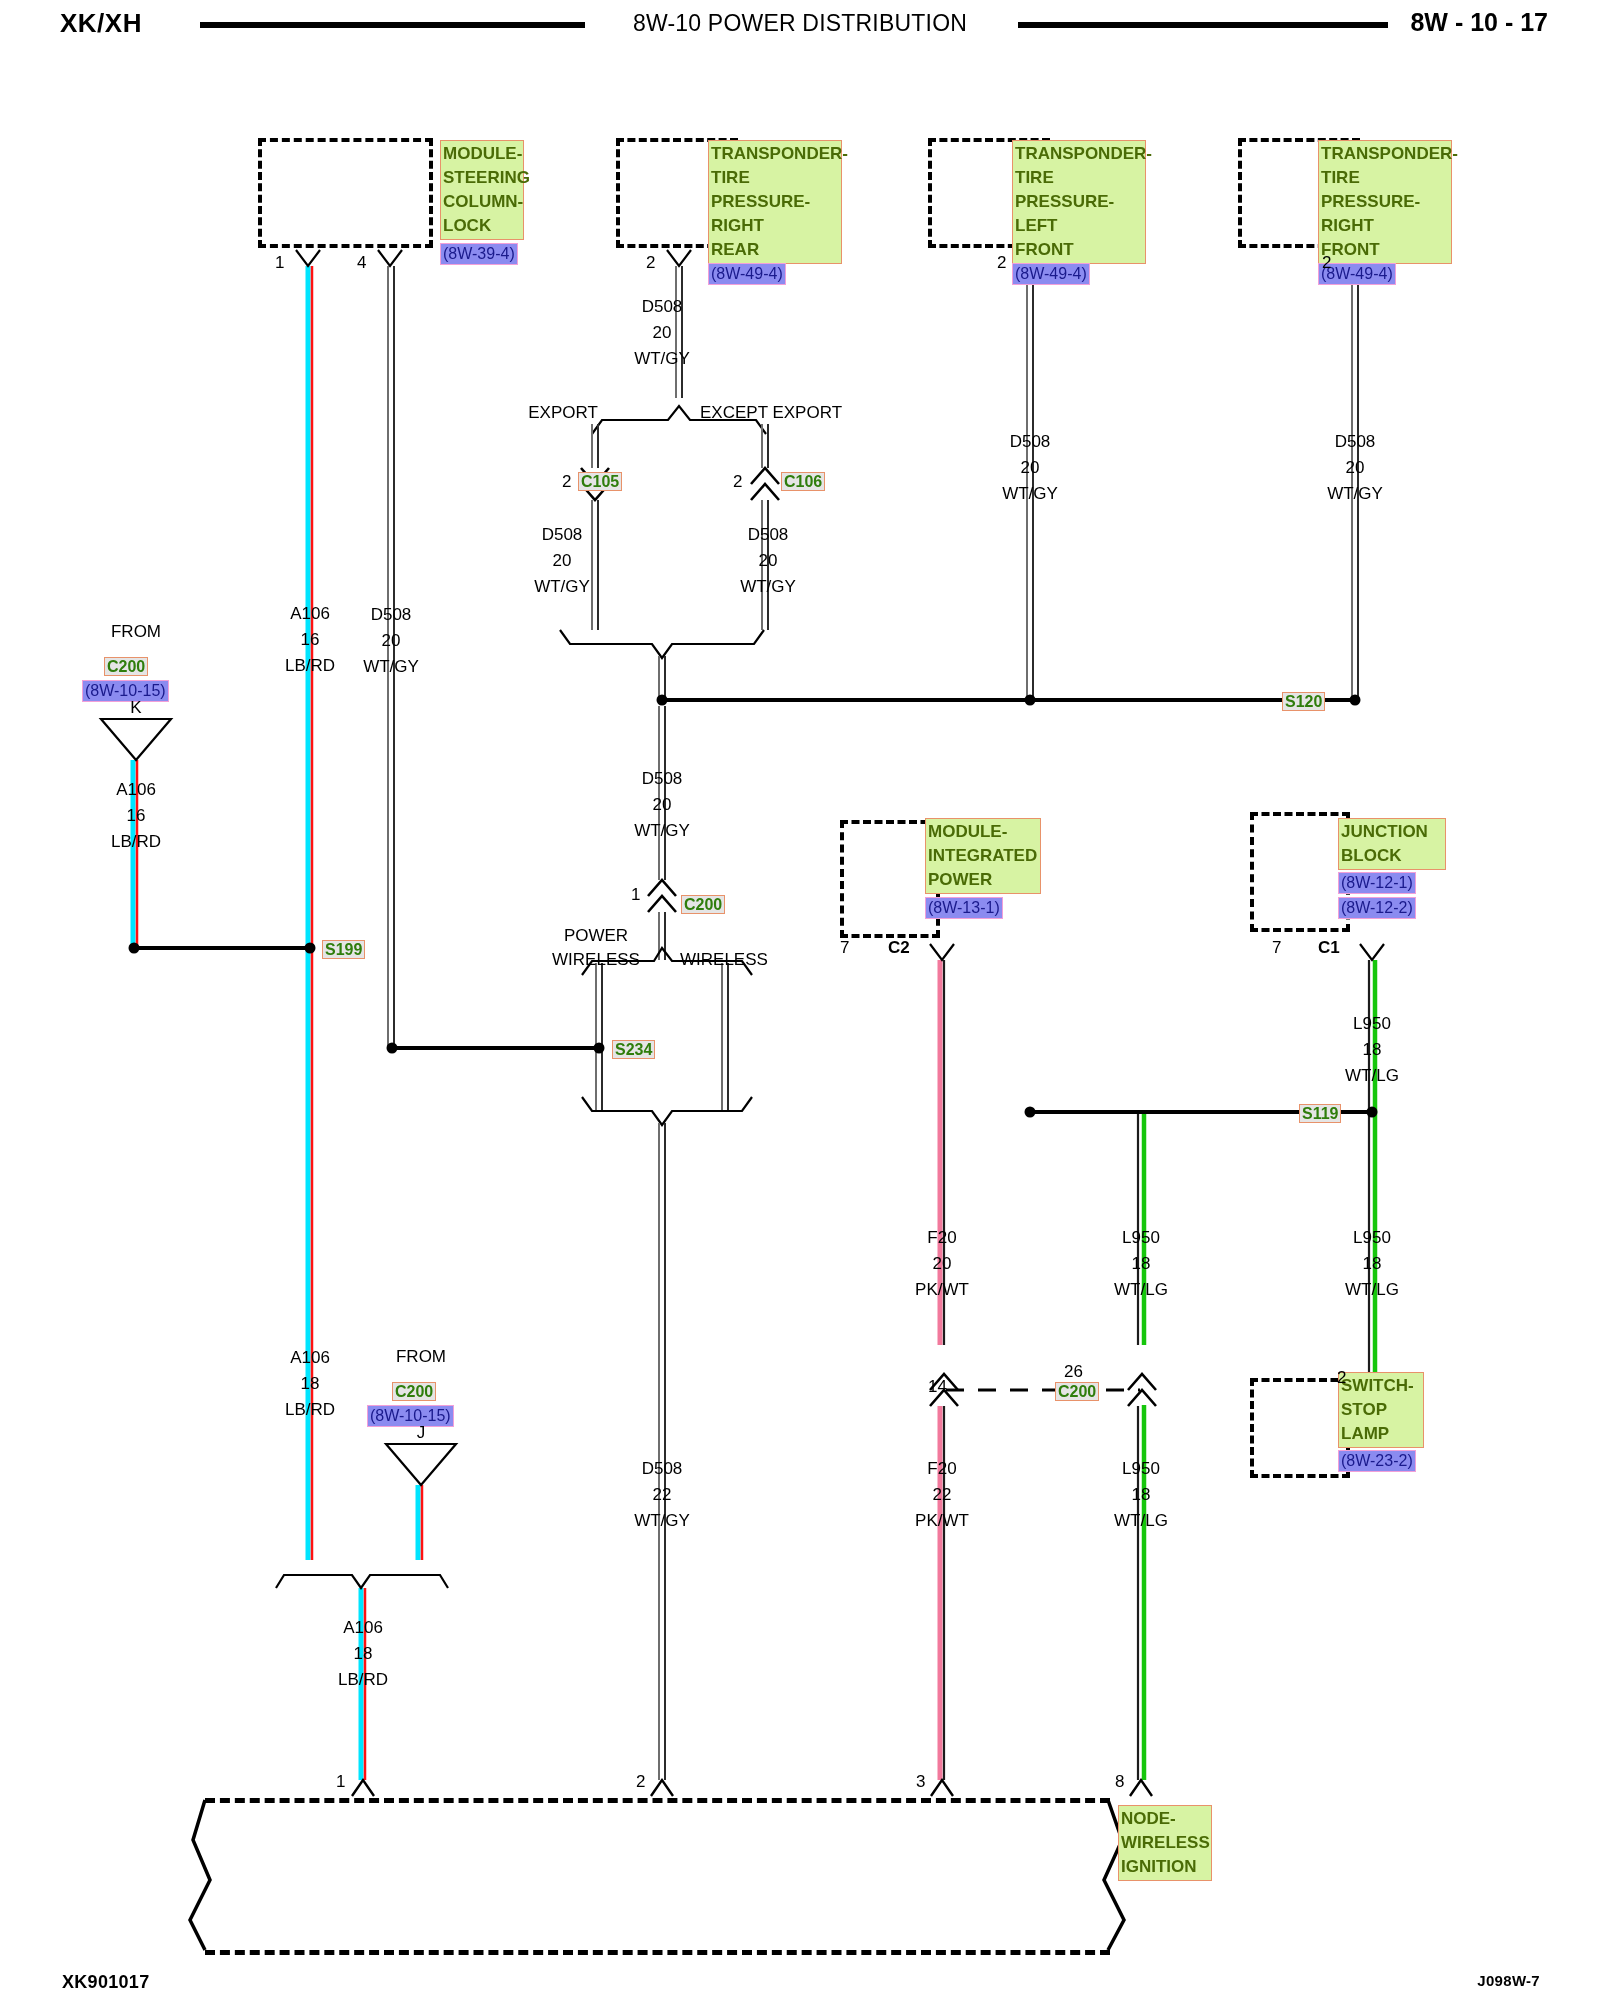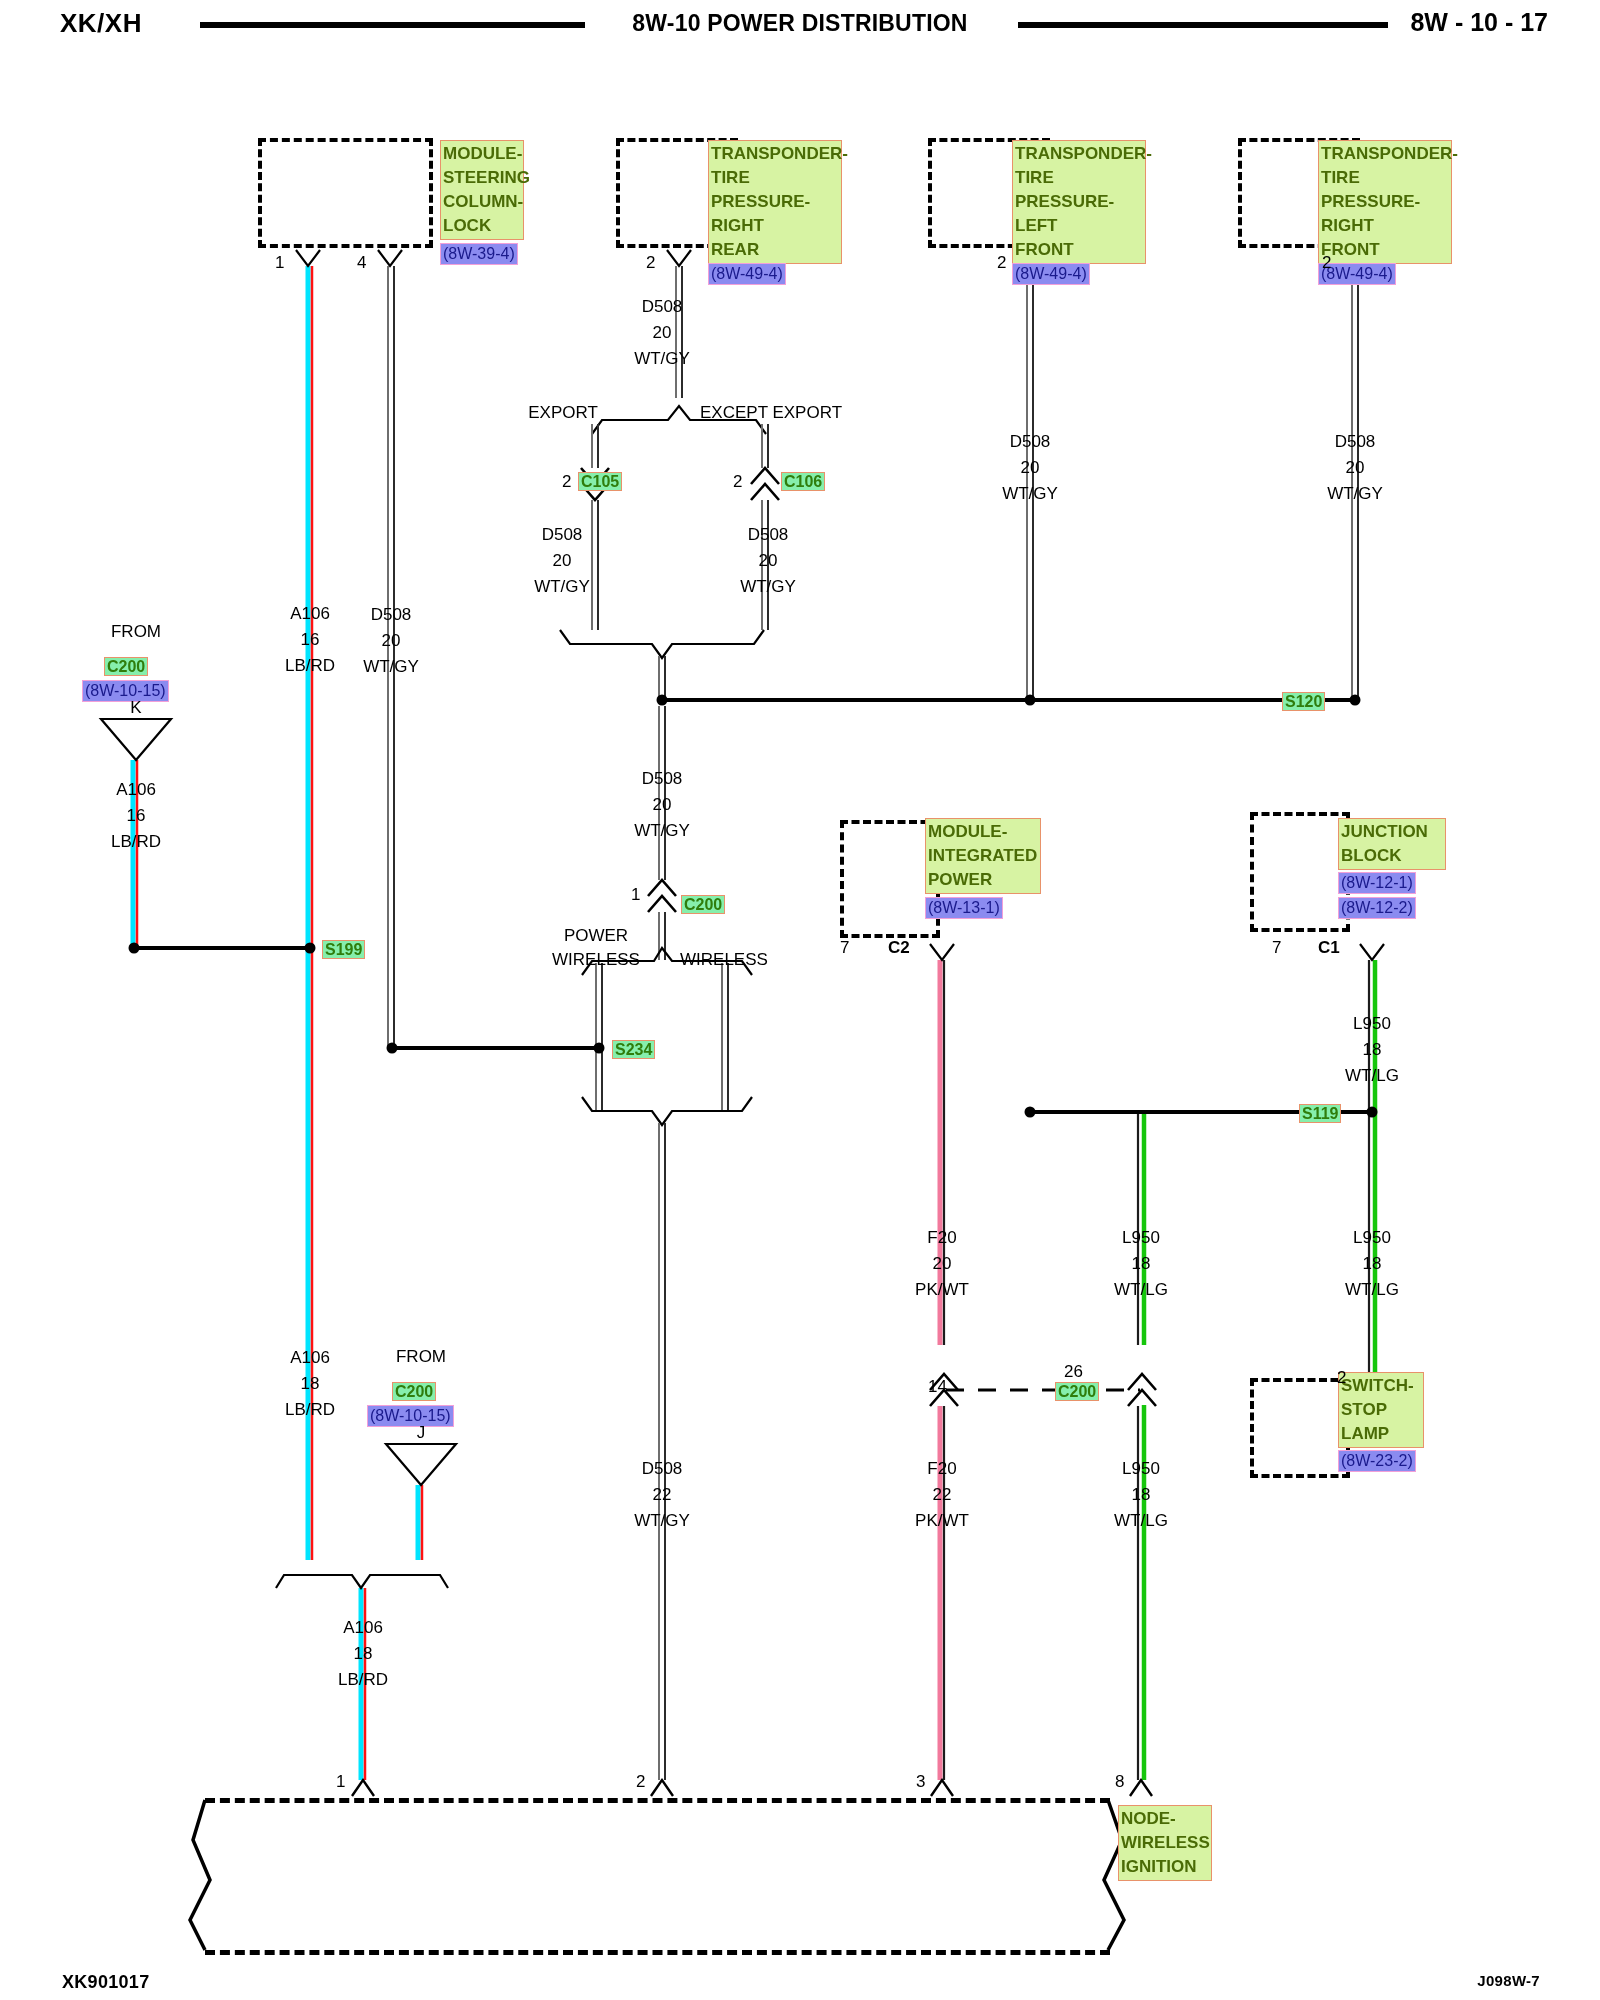--- a/index.html
+++ b/index.html
@@ -6,21 +6,21 @@
   body{
     font-family:"Liberation Sans", sans-serif;
     width:1600px;height:2000px;position:relative;overflow:hidden;
     color:#000;
   }
   .page{position:absolute;left:0;top:0;width:1600px;height:1836px;}
 
   
   .hdr{position:absolute;left:0;top:0;width:1600px;height:54px;}
   .hdr-left{position:absolute;left:60px;top:8px;font-size:26px;font-weight:bold;letter-spacing:.5px;}
-  .hdr-title{position:absolute;left:0;top:10px;width:1600px;text-align:center;font-size:23px;font-weight:bold;letter-spacing:.2px;}
+  .hdr-title{position:absolute;left:0;top:10px;width:1600px;text-align:center;font-size:23px;font-weight:normal;letter-spacing:.2px;}
   .hdr-right{position:absolute;right:52px;top:8px;font-size:25px;font-weight:bold;}
   .hdr-rule{position:absolute;height:6px;background:#000;top:22px;}
   .hdr-rule.l{left:200px;width:385px;}
   .hdr-rule.r{left:1018px;width:370px;}
 
   
   .ftr-left{position:absolute;left:62px;top:1972px;font-size:18px;font-weight:bold;letter-spacing:.3px;}
   .ftr-right{position:absolute;right:60px;top:1972px;font-size:15px;font-weight:bold;letter-spacing:.3px;}
 
   
@@ -28,21 +28,21 @@
     position:absolute;background:#d7f3a3;border:1px solid #e8926a;
     color:#4a6b06;font-weight:bold;font-size:17px;line-height:24px;
     padding:1px 2px;white-space:pre-line;
   }
   .hl-ref{
     position:absolute;background:#8b8bf0;border:1px solid #f2a0d8;
     color:#1a1a8c;font-weight:normal;font-size:16px;line-height:20px;
     padding:0 2px;white-space:nowrap;
   }
   .hl-conn{
-    position:absolute;background:#86efac;border:1px solid #e8926a;
+    position:absolute;background:#e5e5e5;border:1px solid #e8926a;
     color:#2f7d0c;font-weight:bold;font-size:16px;line-height:17px;
     padding:0 2px;white-space:nowrap;
   }
 
   
   .t{position:absolute;font-size:17px;color:#000;white-space:nowrap;}
   .t.c{transform:translateX(-50%);}
   .t.b{font-weight:bold;}
 
   

